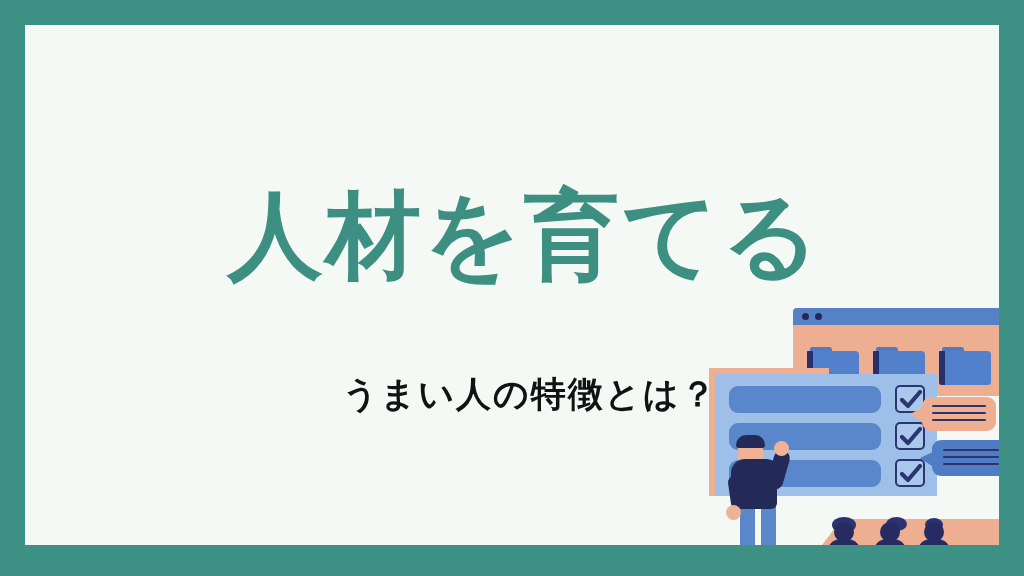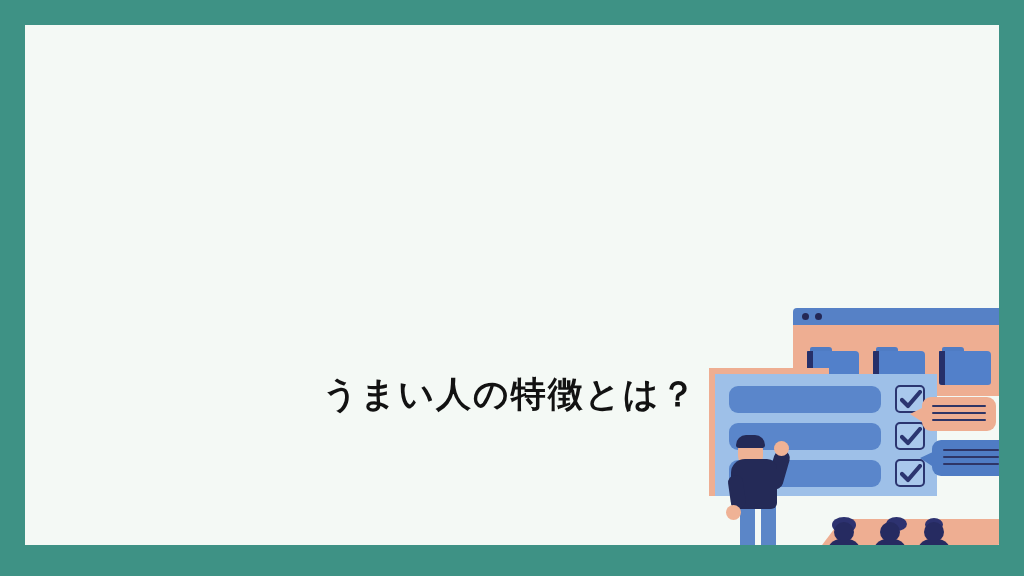--- a/index.html
+++ b/index.html
@@ -47,21 +47,21 @@
     line-height: 1.1;
     font-weight: 700;
     letter-spacing: 3px;
     white-space: nowrap;
     z-index: 6;
   }
 
   
   #subheadline {
     position: absolute;
-    left: 195px;
+    left: 215px;
     top: 348px;
     width: 580px;
     text-align: center;
     color: #121212;
     font-size: 35px;
     line-height: 1.2;
     font-weight: 700;
     letter-spacing: 2px;
     white-space: nowrap;
     z-index: 6;
@@ -359,18 +359,19 @@
         <span class="hair"></span>
         <span class="arm-raised"></span>
         <span class="torso"></span>
         <span class="arm-down"></span>
         <span class="hand up"></span>
         <span class="hand down"></span>
       </div>
 
     </div>
 
+    <div id="headline">人材を育てる</div>
     <div id="subheadline">うまい人の特徴とは？</div>
 
   </div>
 
 
 </div>
 
 </body></html>

